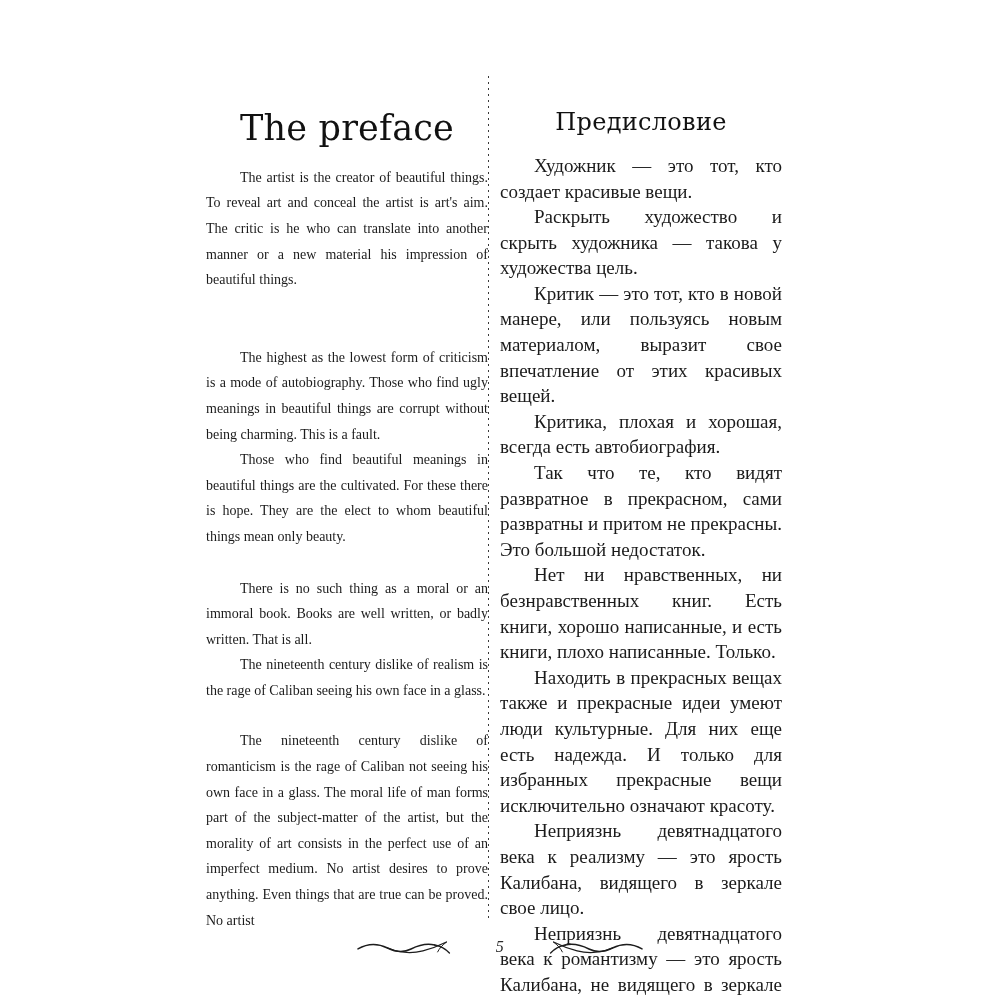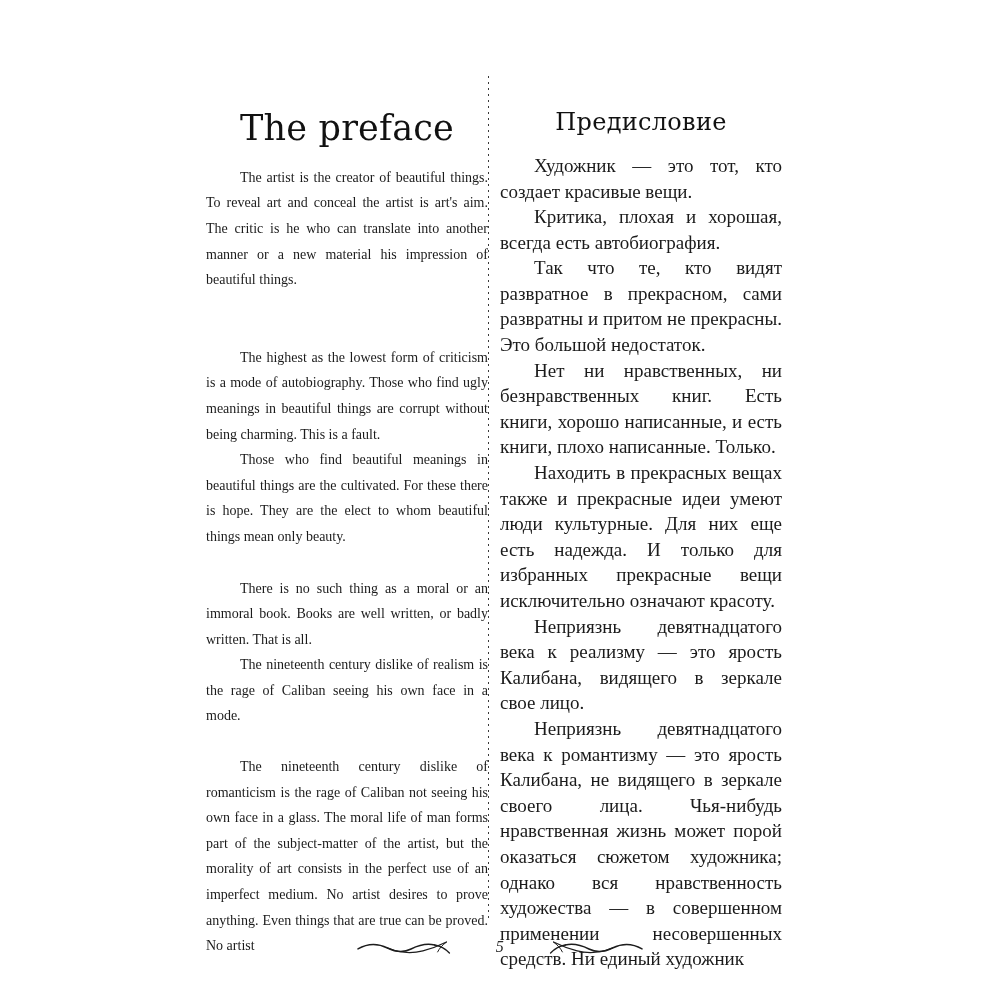--- a/index.html
+++ b/index.html
@@ -141,31 +141,33 @@
       <div class="gap-lg"></div>
 
       <p class="para">The highest as the lowest form of criticism is a mode of autobiography. Those who find ugly meanings in beautiful things are corrupt without being charming. This is a fault.</p>
 
       <p class="para">Those who find beautiful meanings in beautiful things are the cultivated. For these there is hope. They are the elect to whom beautiful things mean only beauty.</p>
 
       <div class="gap-md"></div>
 
       <p class="para">There is no such thing as a moral or an immoral book. Books are well written, or badly written. That is all.</p>
 
-      <p class="para">The nineteenth century dislike of realism is the rage of Caliban seeing his own face in a mode.</p>
+      <p class="para">The nineteenth century dislike of realism is the rage of Caliban seeing his own face in a glass.</p>
 
       <div class="gap-sm"></div>
 
       <p class="para">The nineteenth century dislike of romanticism is the rage of Caliban not seeing his own face in a glass. The moral life of man forms part of the subject-matter of the artist, but the morality of art consists in the perfect use of an imperfect medium. No artist desires to prove anything. Even things that are true can be proved. No artist</p>
     </div>
 
     <div class="col col-ru">
       <h1 class="heading">Предисловие</h1>
 
       <p class="para">Художник — это тот, кто создает красивые вещи.</p>
+      <p class="para">Раскрыть художество и скрыть художника — такова у художества цель.</p>
+      <p class="para">Критик — это тот, кто в новой манере, или пользуясь новым материалом, выразит свое впечатление от этих красивых вещей.</p>
       <p class="para">Критика, плохая и хорошая, всегда есть автобиография.</p>
       <p class="para">Так что те, кто видят развратное в прекрасном, сами развратны и притом не прекрасны. Это большой недостаток.</p>
       <p class="para">Нет ни нравственных, ни безнравственных книг. Есть книги, хорошо написанные, и есть книги, плохо написанные. Только.</p>
       <p class="para">Находить в прекрасных вещах также и прекрасные идеи умеют люди культурные. Для них еще есть надежда. И только для избранных прекрасные вещи исключительно означают красоту.</p>
       <p class="para">Неприязнь девятнадцатого века к реализму — это ярость Калибана, видящего в зеркале свое лицо.</p>
       <p class="para">Неприязнь девятнадцатого века к романтизму — это ярость Калибана, не видящего в зеркале своего лица. Чья-нибудь нравственная жизнь может порой оказаться сюжетом художника; однако вся нравственность художества — в совершенном применении несовершенных средств. Ни единый художник</p>
     </div>
 
   </div>
 

